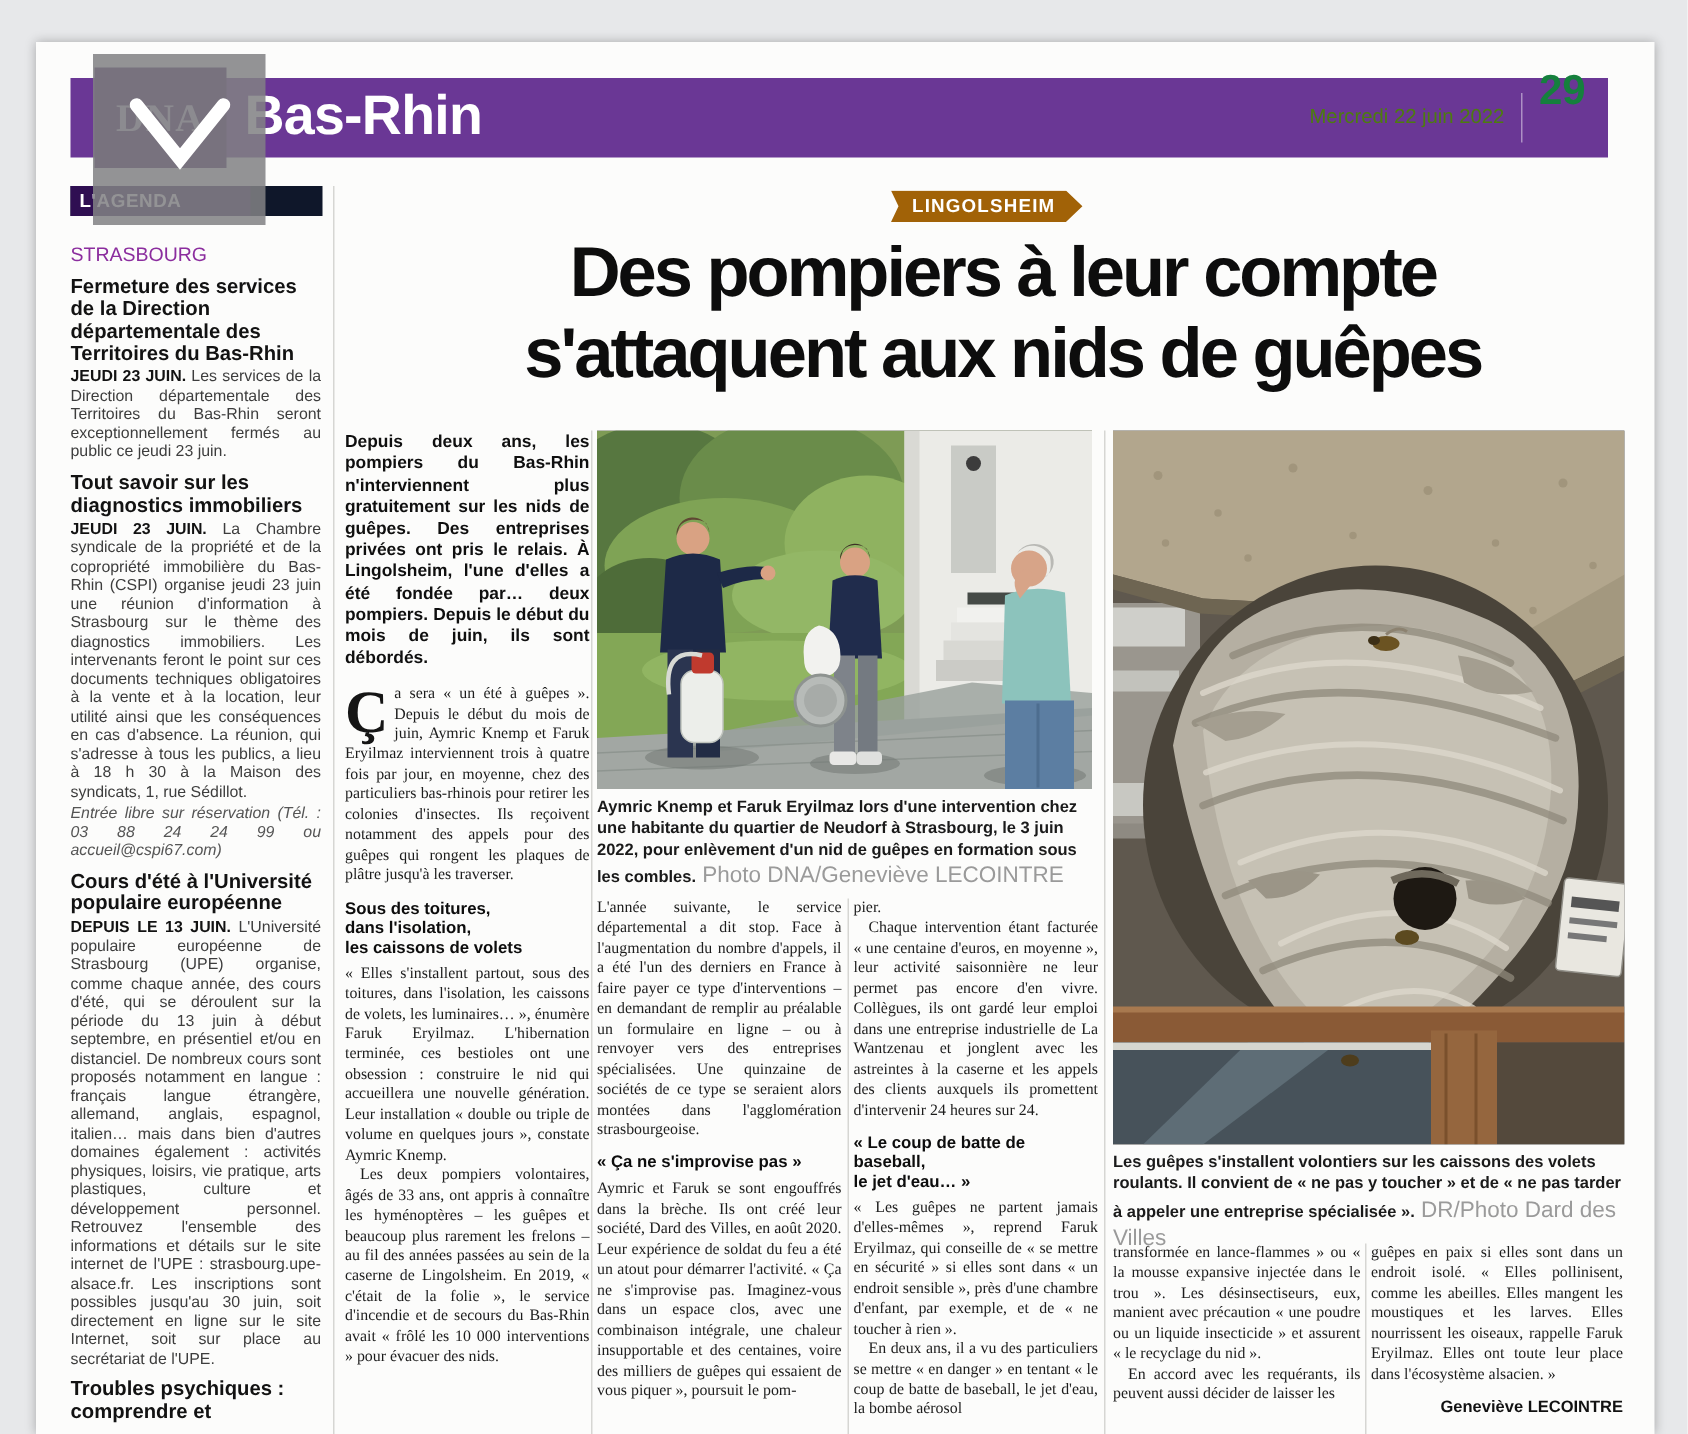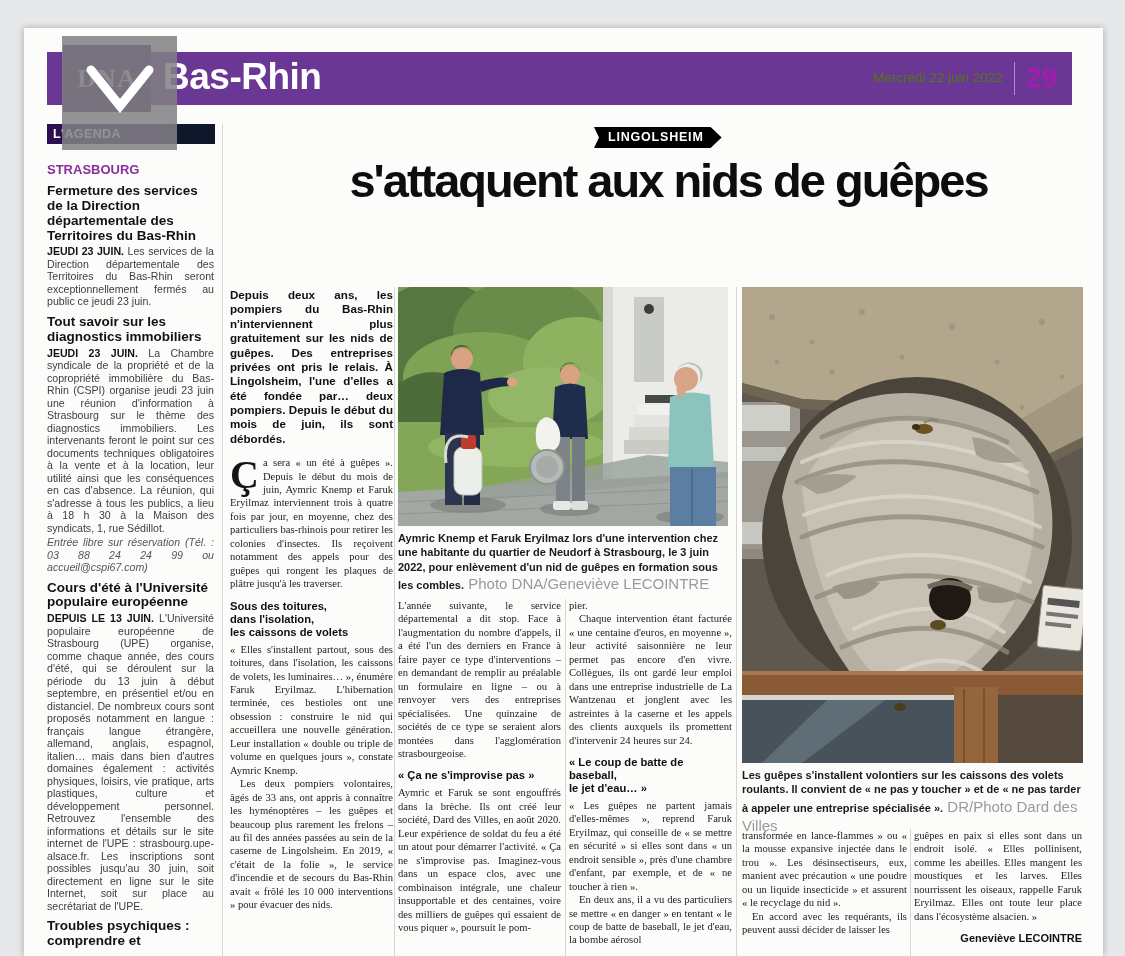--- a/index.html
+++ b/index.html
@@ -10,35 +10,35 @@
   .paper{position:absolute;left:24px;top:28px;width:1079px;height:928px;
     background:#fcfcfb;box-shadow:0 0 7px rgba(0,0,0,.28);}
   
   .masthead-bar{position:absolute;left:47px;top:52px;width:1025px;height:53px;background:#6a3795;}
   .dna-logo{position:absolute;left:63px;top:45px;width:88px;height:67px;background:#411a60;
     color:#cfc6da;font-family:"Liberation Serif",serif;font-weight:bold;font-size:26px;
     display:flex;align-items:center;justify-content:center;letter-spacing:1px;z-index:2;}
   .section-title{position:absolute;left:163px;top:56px;color:#fff;font-size:37px;font-weight:bold;letter-spacing:-.5px;z-index:2;}
   .masthead-date{position:absolute;left:873px;top:70px;color:#4d7c0f;font-size:13.5px;z-index:2;}
   .masthead-sep{position:absolute;left:1014px;top:62px;width:1px;height:33px;background:rgba(255,255,255,.45);z-index:2;}
-  .page-number{position:absolute;left:1026px;top:62px;color:#a21caf;font-size:28px;font-weight:bold;z-index:2;}
+  .page-number{position:absolute;left:1026px;top:44px;color:#15803d;font-size:28px;font-weight:bold;z-index:2;}
   .overlay-square{position:absolute;left:62px;top:36px;width:115px;height:114px;
     background:rgba(129,129,132,.86);z-index:5;display:flex;align-items:center;justify-content:center;}
   
   .agenda-banner{position:absolute;left:47px;top:124px;width:168px;height:20px;background:#0f172a;}
   .agenda-banner-dark{position:absolute;left:0;top:0;width:120px;height:20px;background:#2f0f52;
     color:#fff;font-size:12.5px;font-weight:bold;line-height:20px;padding-left:6px;letter-spacing:.4px;box-sizing:border-box;}
   .sidebar{position:absolute;left:47px;top:158px;width:167px;height:798px;overflow:hidden;}
-  .sidebar .city{color:#8b2d9e;font-weight:bold;font-size:13px;margin:4px 0 1px;}
+  .sidebar .city{color:#8b2d9e;font-weight:normal;font-size:13px;margin:4px 0 1px;}
   .sidebar h3{font-size:13.5px;line-height:1.1;margin:7px 0 2px;color:#121212;font-weight:bold;}
   .sidebar p{font-size:10.6px;line-height:1.18;margin:0 0 2px;color:#3d3d3d;text-align:justify;}
   .sidebar .date-label{font-weight:bold;color:#121212;}
   .sidebar .note{font-style:italic;color:#555;}
   
-  .tag{position:absolute;left:594px;top:127px;height:21px;background:#000000;color:#fff;
+  .tag{position:absolute;left:594px;top:127px;height:21px;background:#a16207;color:#fff;
     font-weight:bold;font-size:12.5px;line-height:21px;padding:0 18px 0 14px;letter-spacing:.8px;
     clip-path:polygon(0 0,calc(100% - 11px) 0,100% 50%,calc(100% - 11px) 100%,0 100%,5px 50%);}
   .headline{position:absolute;left:230px;top:154px;width:877px;text-align:center;
     font-weight:bold;color:#0d0d0d;font-size:47px;line-height:1.14;letter-spacing:-2px;}
   .col{position:absolute;width:163px;}
   .col1{left:230px;top:288px;}
   .col2{left:398px;top:599px;}
   .col3{left:569px;top:599px;}
   .col4{left:742px;top:829px;width:165px;}
   .col5{left:914px;top:829px;width:168px;}
@@ -105,20 +105,21 @@
   <p class="note">Entrée libre sur réservation (Tél. : 03 88 24 24 99 ou accueil@cspi67.com)</p>
 
   <h3>Cours d'été à l'Université populaire européenne</h3>
   <p><span class="date-label">DEPUIS LE 13 JUIN.</span> <span>L'Université populaire européenne de Strasbourg (UPE) organise, comme chaque année, des cours d'été, qui se déroulent sur la période du 13 juin à début septembre, en présentiel et/ou en distanciel. De nombreux cours sont proposés notamment en langue : français langue étrangère, allemand, anglais, espagnol, italien… mais dans bien d'autres domaines également : activités physiques, loisirs, vie pratique, arts plastiques, culture et développement personnel. Retrouvez l'ensemble des informations et détails sur le site internet de l'UPE : strasbourg.upe-alsace.fr. Les inscriptions sont possibles jusqu'au 30 juin, soit directement en ligne sur le site Internet, soit sur place au secrétariat de l'UPE.</span></p>
 
   <h3>Troubles psychiques : comprendre et</h3>
 </div>
 
 <div class="tag">LINGOLSHEIM</div>
 <div class="headline">
+  <div>Des pompiers à leur compte</div>
   <div>s'attaquent aux nids de guêpes</div>
 </div>
 
 <div class="col col1">
   <p class="intro">Depuis deux ans, les pompiers du Bas-Rhin n'interviennent plus gratuitement sur les nids de guêpes. Des entreprises privées ont pris le relais. À Lingolsheim, l'une d'elles a été fondée par… deux pompiers. Depuis le début du mois de juin, ils sont débordés.</p>
   <p class="body-text"><span class="dropcap">Ç</span><span>a sera « un été à guêpes ». Depuis le début du mois de juin, Aymric Knemp et Faruk Eryilmaz interviennent trois à quatre fois par jour, en moyenne, chez des particuliers bas-rhinois pour retirer les colonies d'insectes. Ils reçoivent notamment des appels pour des guêpes qui rongent les plaques de plâtre jusqu'à les traverser.</span></p>
   <div class="subhead">Sous des toitures,
 dans l'isolation,
 les caissons de volets</div>
   <p class="body-text">« Elles s'installent partout, sous des toitures, dans l'isolation, les caissons de volets, les luminaires… », énumère Faruk Eryilmaz. L'hibernation terminée, ces bestioles ont une obsession : construire le nid qui accueillera une nouvelle génération. Leur installation « double ou triple de volume en quelques jours », constate Aymric Knemp.</p>

